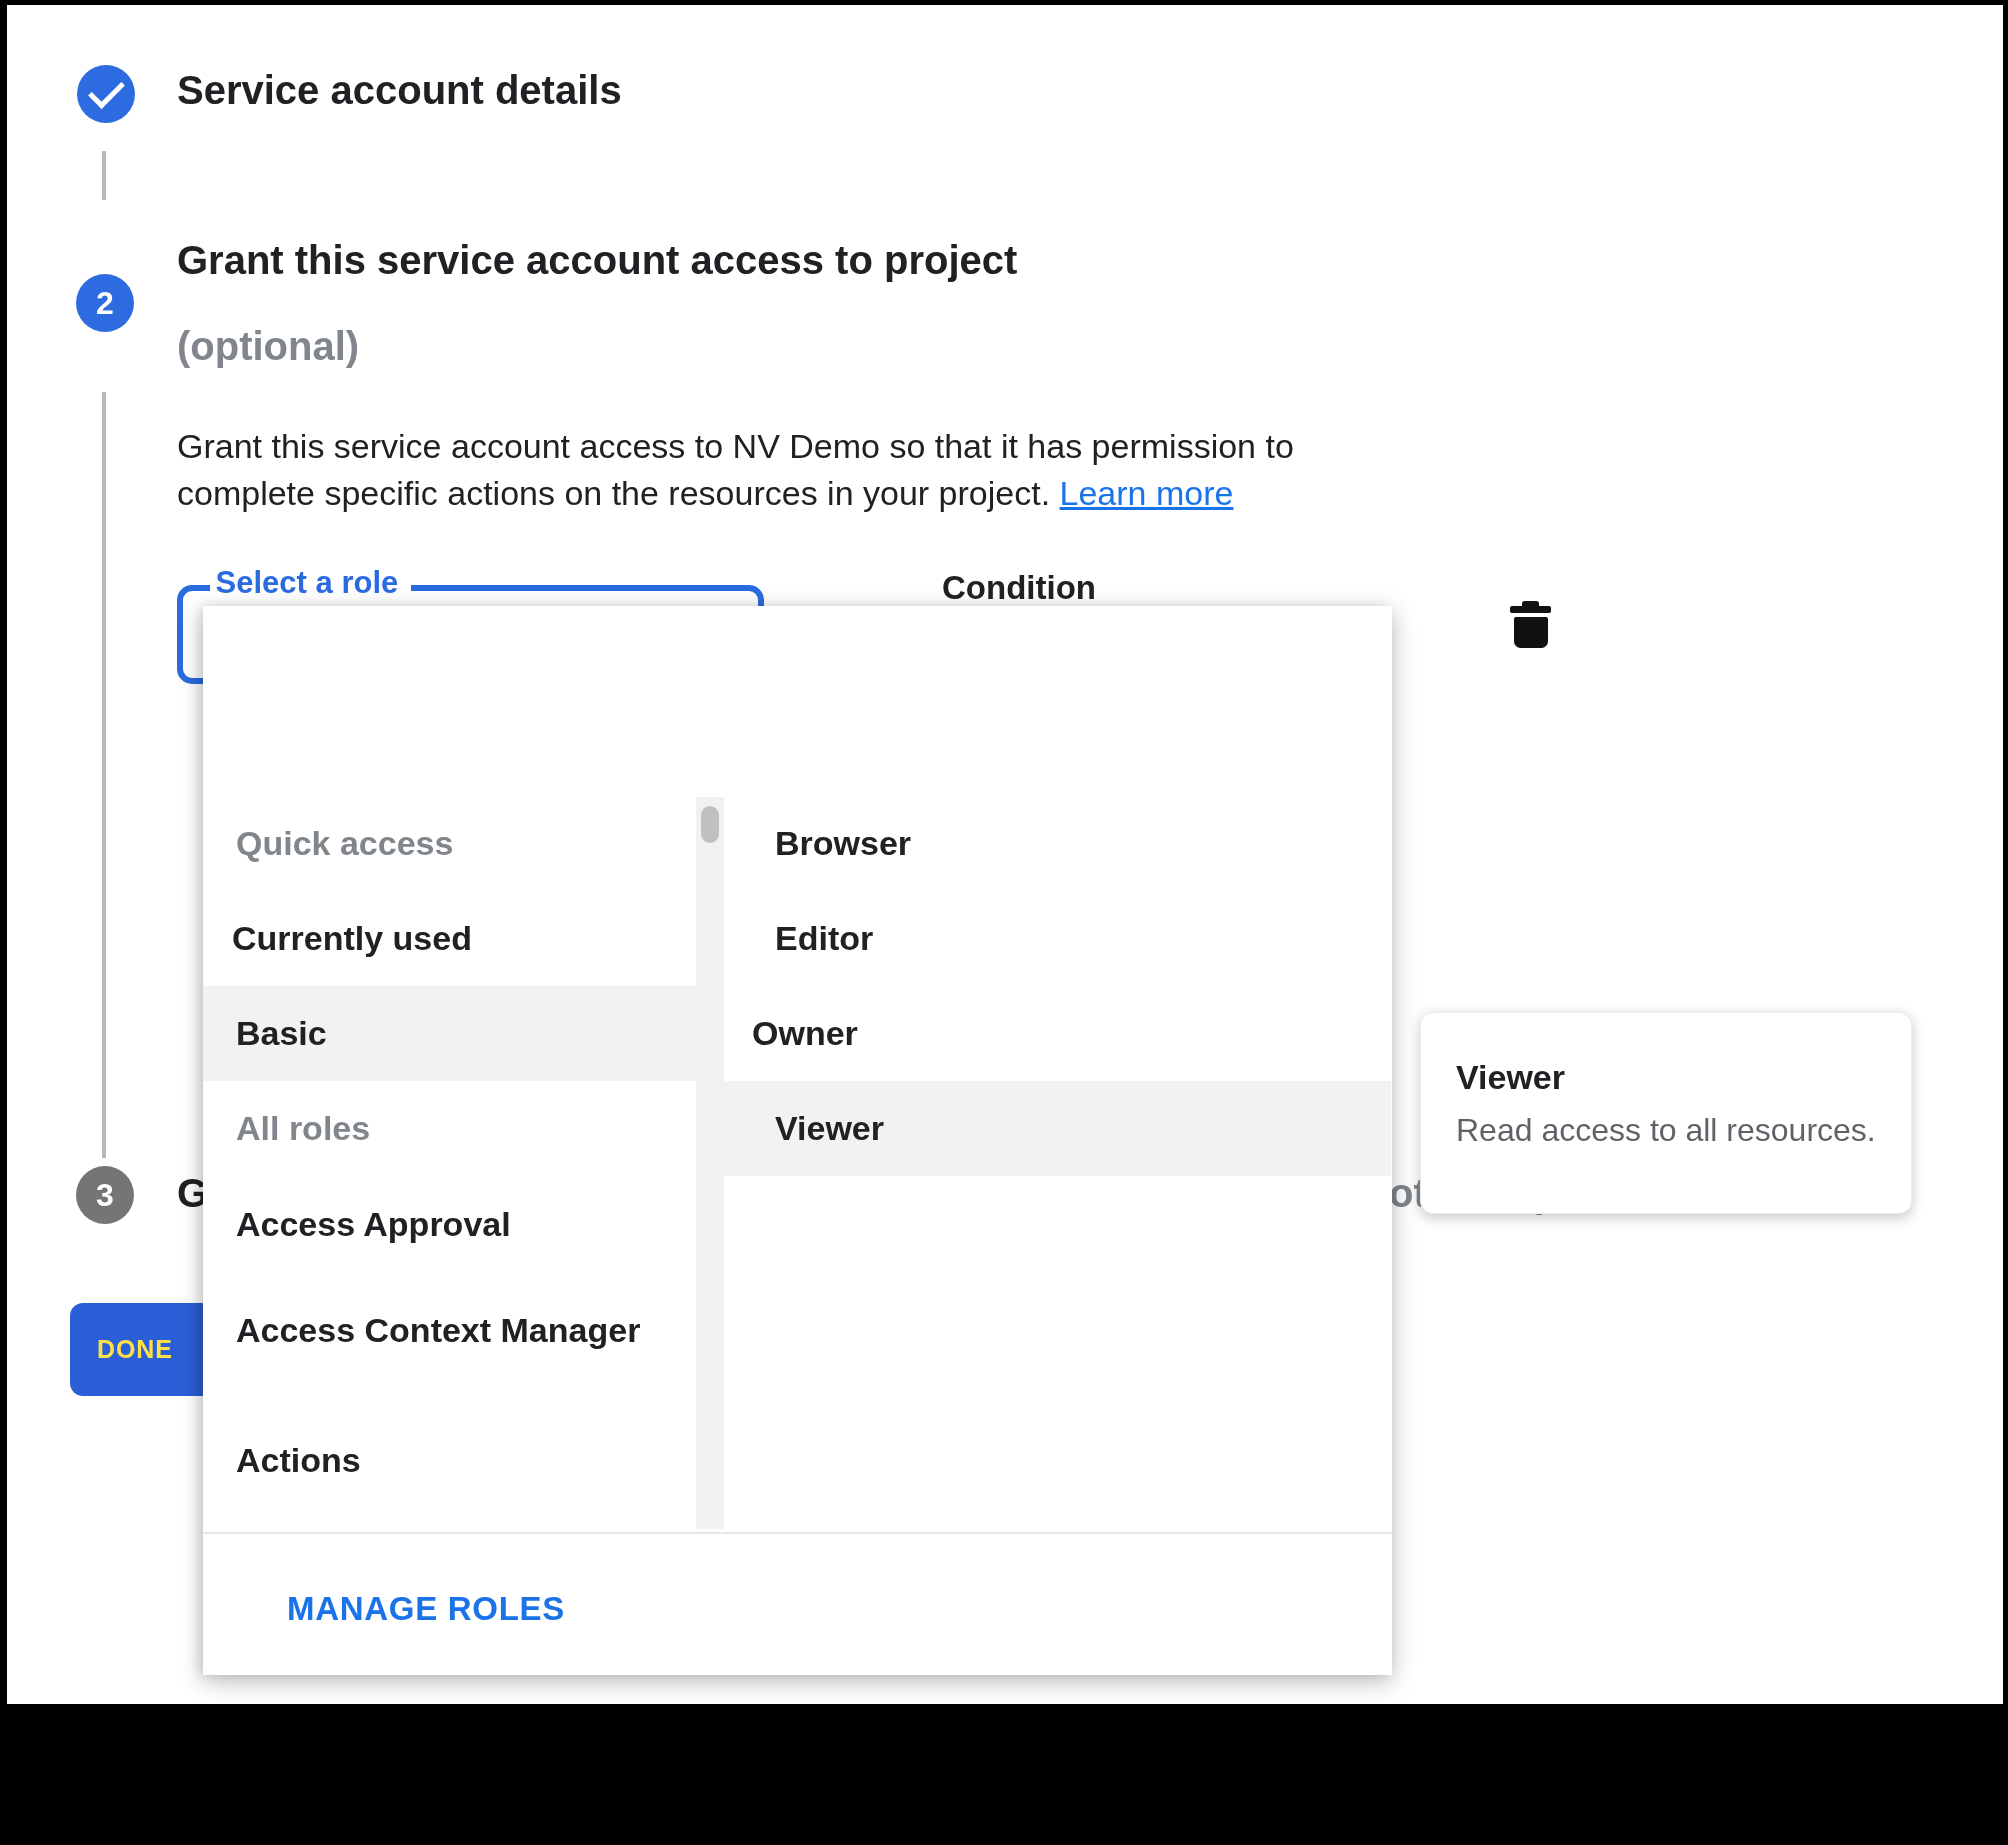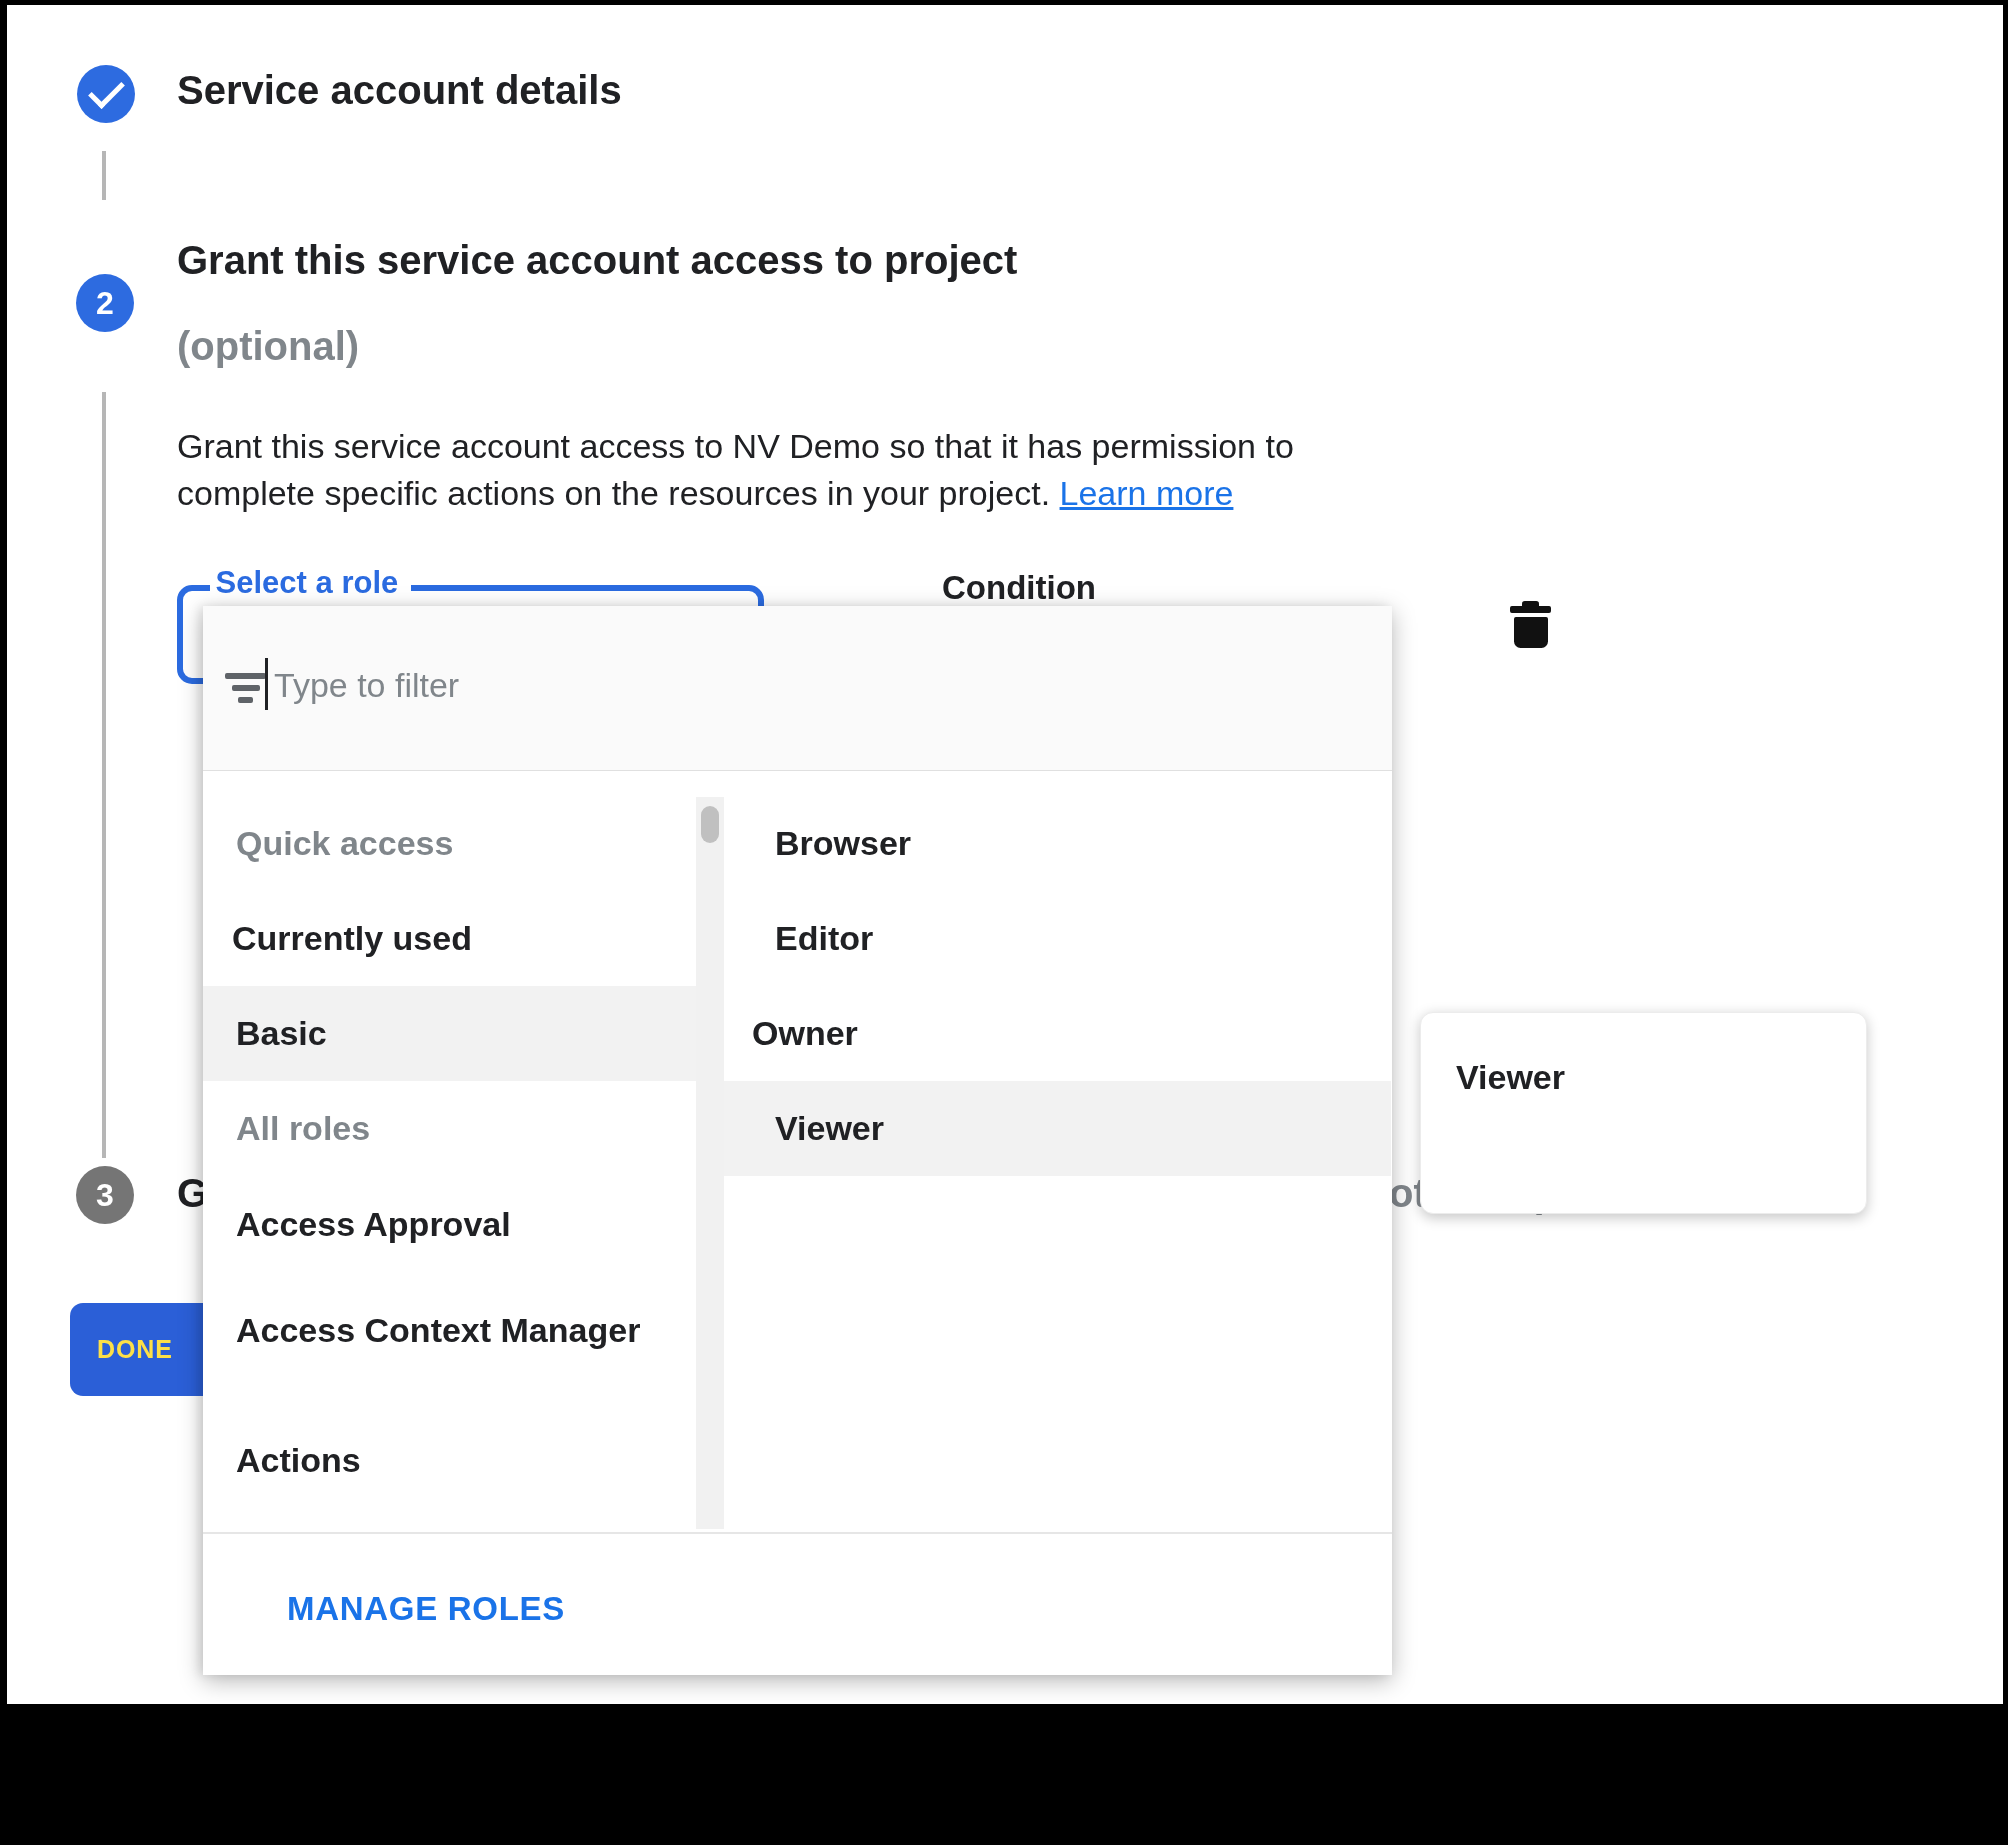--- a/index.html
+++ b/index.html
@@ -106,29 +106,20 @@
 </div>
 <div class="abs step-title" style="left:177px;top:1171px;z-index:2;">G</div>
 <div class="abs fragment" style="left:1389px;top:1171px;">ot</div>
 <div class="abs fragment" style="left:1536px;top:1171px;">)</div>
 
 <div id="done-btn" class="abs">
   <span>DONE</span>
 </div>
 
 <div id="panel" class="abs">
-  <div id="panel-header">
-    <div id="filter-icon">
-      <div class="fbar" style="top:0;width:41px;left:0;"></div>
-      <div class="fbar" style="top:12px;width:28px;left:6.5px;"></div>
-      <div class="fbar" style="top:24px;width:15px;left:13px;"></div>
-    </div>
-    <div id="caret"></div>
-    <div id="filter-placeholder">Type to filter</div>
-  </div>
 
   <div class="row lrow hdr" style="top:190px;height:95px;">Quick access</div>
   <div class="row lrow" style="top:285px;height:95px;padding-left:29px;">Currently used</div>
   <div class="row lrow selrow" style="top:380px;height:95px;">Basic</div>
   <div class="row lrow hdr" style="top:475px;height:95px;">All roles</div>
   <div class="row lrow" style="top:571px;height:95px;">Access Approval</div>
   <div class="row lrow two-line" style="top:654px;height:140px;">Access Context Manager</div>
   <div class="row lrow" style="top:807px;height:95px;">Actions</div>
 
   <div id="scroll-track">
@@ -139,14 +130,15 @@
   <div class="row rrow" style="top:285px;height:95px;">Editor</div>
   <div class="row rrow" style="top:380px;height:95px;padding-left:28px;">Owner</div>
   <div class="row rrow selrow" style="top:475px;height:95px;">Viewer</div>
 
   <div id="panel-divider"></div>
   <div id="manage-roles">MANAGE ROLES</div>
 </div>
 
 <div id="tooltip" class="abs">
   <div id="tooltip-title">Viewer</div>
+  <div id="tooltip-desc">Read access to all resources.</div>
 </div>
 
 
 </body></html>

